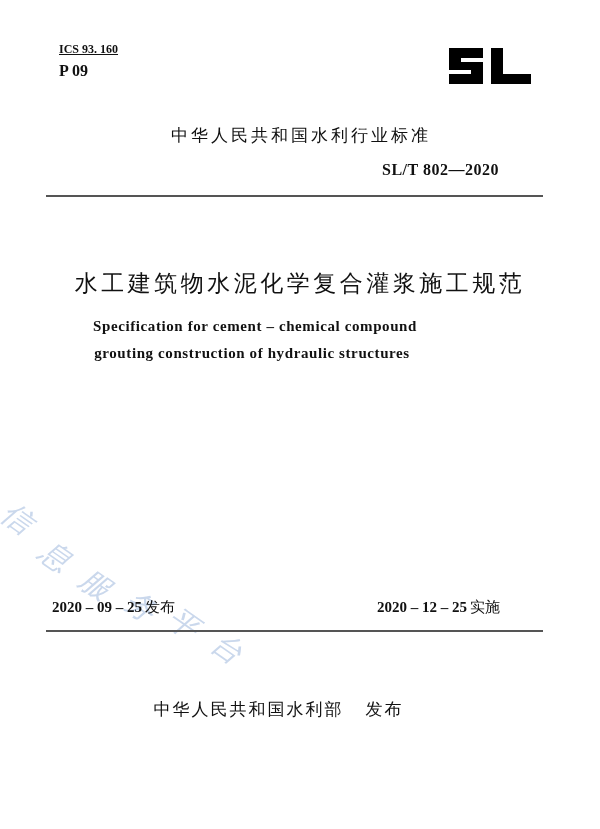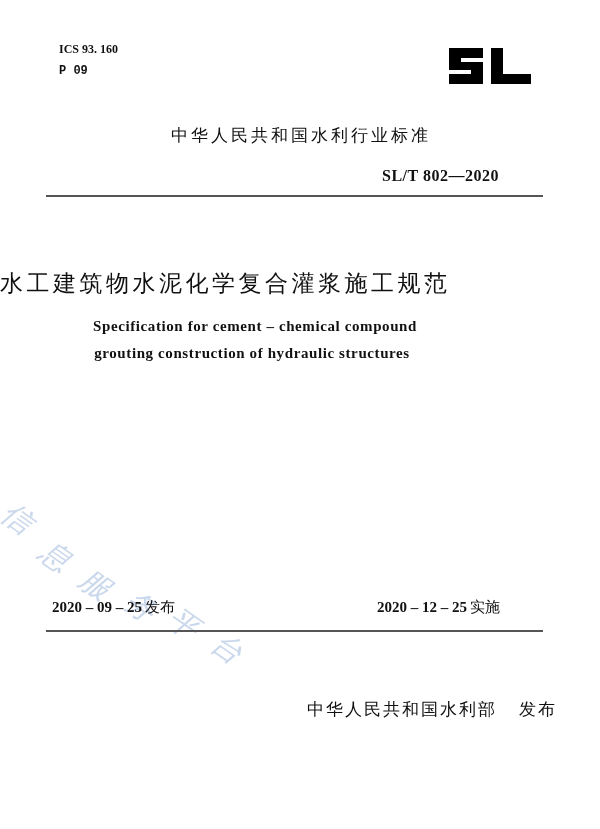--- a/index.html
+++ b/index.html
@@ -17,51 +17,51 @@
   .abs { position: absolute; }
   .serif-b {
     font-family: "Liberation Serif", "DejaVu Serif", serif;
     font-weight: bold;
   }
   .cjk {
     font-family: "DejaVu Sans", "Liberation Sans", sans-serif;
   }
   #ics {
     left: 59px; top: 42px;
-    font-size: 12px; line-height: 14px;
+    font-size: 12px; line-height: 14px; text-decoration: underline;
   }
   #pcode {
     left: 59px; top: 64px;
-    font-size: 12px; line-height: 14px; font-family: Liberation Mono, monospace;
+    font-size: 16px; line-height: 14px;
   }
   #sl-logo {
     left: 445px; top: 44px;
     width: 90px; height: 44px;
   }
   #issuer-title {
     left: 0; width: 592px; top: 124px;
     text-align: center;
     font-size: 17px; letter-spacing: 3px;
     padding-left: 10px; box-sizing: border-box;
   }
   #std-number {
-    left: 382px; top: 167px;
+    left: 382px; top: 161px;
     font-size: 16px; letter-spacing: 0.5px;
   }
   .rule {
     position: absolute;
     left: 46px; width: 497px;
     height: 2px;
     background: #555555;
   }
   #rule-top { top: 195px; }
   #rule-bottom { top: 630px; }
   #title-cn {
     left: 0; width: 600px; top: 268px;
-    text-align: left;
+    text-align: center;
     font-size: 23px; letter-spacing: 3.5px;
     font-weight: normal;
   }
   #title-en-1 {
     left: 0; width: 510px; top: 318px;
     text-align: center;
     font-size: 15px; letter-spacing: 0.6px;
   }
   #title-en-2 {
     left: 0; width: 504px; top: 345px;
@@ -77,21 +77,21 @@
     font-size: 15px;
     text-align: right;
   }
   #publish-date .cjk, #implement-date .cjk {
     font-weight: normal;
     font-size: 15px;
     margin-left: 3px;
   }
   #publisher {
     left: 0; width: 557px; top: 698px;
-    text-align: right;
+    text-align: center;
     font-size: 17px; letter-spacing: 2px;
   }
   #publisher .gap { display: inline-block; width: 22px; }
   #watermark {
     left: 0; top: 488px;
     width: 300px; height: 190px;
     pointer-events: none;
   }
   #watermark span {
     position: absolute;

